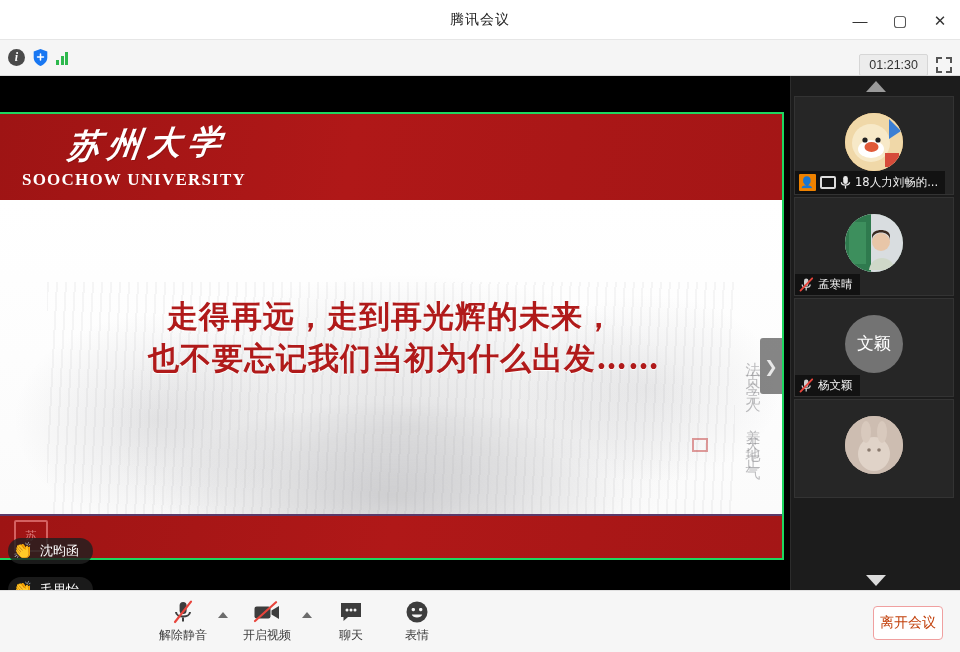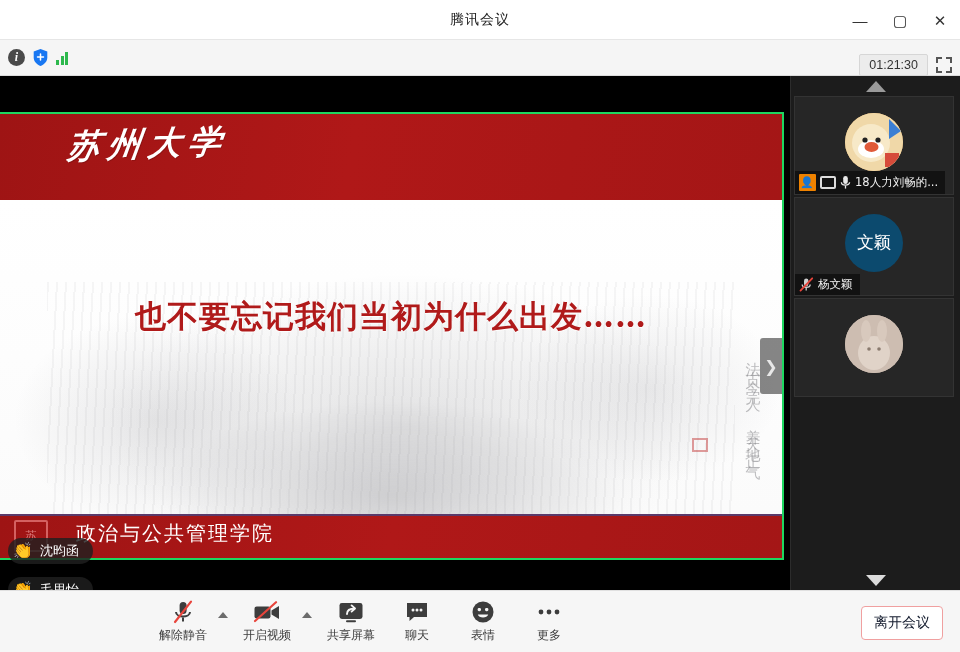--- a/index.html
+++ b/index.html
@@ -226,23 +226,23 @@
     color: #3d3d3d; font-size: 12px; position: relative;
     font-family: "DejaVu Sans","Liberation Sans",sans-serif;
   }
   .tool .glyph { height: 24px; display: flex; align-items: center; justify-content: center; }
   .caret {
     width: 0; height: 0; border-left: 5px solid transparent;
     border-right: 5px solid transparent; border-bottom: 6px solid #6c6c6c;
     align-self: center; margin: 0 6px 14px 2px;
   }
   .leave-btn {
-    position: absolute; right: 17px; top: 15px; width: 82px; height: 34px;
+    position: absolute; right: 17px; top: 15px; width: 70px; height: 34px;
     border: 1px solid #f0a0a0; border-radius: 4px; background: #fff;
-    color: #0f172a; font-size: 14px; display: flex;
+    color: #c2410c; font-size: 14px; display: flex;
     align-items: center; justify-content: center;
     font-family: "DejaVu Sans","Liberation Sans",sans-serif;
   }
 </style>
 </head>
 <body>
 
 <div id="app">
 
   <div class="titlebar">
@@ -277,37 +277,38 @@
       </div>
     </div>
   </div>
 
   <div class="stage">
     <div class="share-frame">
       <div class="slide">
 
         <div class="slide-head">
           <div class="cn-logo">苏州大学</div>
+          <div class="en-logo">SOOCHOW UNIVERSITY</div>
         </div>
 
         <div class="slide-body">
           <div class="ink-wash"></div>
           <div class="slide-quote">
+            <div>走得再远，走到再光辉的未来，</div>
             <div>也不要忘记我们当初为什么出发……</div>
           </div>
           <div class="vert-calli">
             <span>养天地正气</span>
             <span>法古今完人</span>
           </div>
           <div class="slide-stamp"></div>
         </div>
 
         <div class="slide-foot">
           <div class="seal">苏</div>
-          <div class="dept">政治与公共管理学院</div>
         </div>
 
       </div>
       <div class="chevron-next">❯</div>
     </div>
 
     <div class="toast t1">
       <span class="hand">👏</span>
       <span>沈昀函</span>
     </div>
@@ -344,23 +345,44 @@
           <svg class="mic-on" viewBox="0 0 11 15">
             <rect x="3.2" y="1" width="4.6" height="8" rx="2.3" fill="#e8e8e8"></rect>
             <path d="M1.4 7.2 C1.4 11 9.6 11 9.6 7.2" stroke="#e8e8e8" stroke-width="1.3" fill="none"></path>
             <path d="M5.5 10.6 V13.6" stroke="#e8e8e8" stroke-width="1.3"></path>
           </svg>
           <span class="txt">18人力刘畅的...</span>
         </div>
       </div>
 
 
-
       <div class="tile">
-        <div class="av" style="background:#0c4a6e">文颖</div>
+        <div class="av" style="background:#7d9a86">
+          <svg viewBox="0 0 58 58" width="58" height="58">
+            <rect width="58" height="58" fill="#d9dde0"></rect>
+            <rect x="0" y="0" width="26" height="58" fill="#2f7a4e"></rect>
+            <rect x="4" y="8" width="17" height="42" fill="#3d8f5d"></rect>
+            <circle cx="36" cy="28" r="9" fill="#e8c6a8"></circle>
+            <path d="M27 26 C27 16 45 16 45 26 L45 22 C45 14 27 14 27 22 Z" fill="#3a2a20"></path>
+            <path d="M24 56 C26 40 48 40 50 56 Z" fill="#cfd8c8"></path>
+          </svg>
+        </div>
+        <div class="nametag">
+          <svg class="mic-off" viewBox="0 0 15 15">
+            <rect x="5" y="1.5" width="4.4" height="7.6" rx="2.2" fill="#cfcfcf"></rect>
+            <path d="M3.2 7.4 C3.2 11.2 11.2 11.2 11.2 7.4" stroke="#cfcfcf" stroke-width="1.3" fill="none"></path>
+            <path d="M7.2 10.8 V13.4" stroke="#cfcfcf" stroke-width="1.3"></path>
+            <path d="M1.5 13.6 L13.2 1.3" stroke="#e8453c" stroke-width="1.8" stroke-linecap="round"></path>
+          </svg>
+          <span class="txt">孟寒晴</span>
+        </div>
+      </div>
+
+      <div class="tile">
+        <div class="av" style="background:#737373">文颖</div>
         <div class="nametag">
           <svg class="mic-off" viewBox="0 0 15 15">
             <rect x="5" y="1.5" width="4.4" height="7.6" rx="2.2" fill="#cfcfcf"></rect>
             <path d="M3.2 7.4 C3.2 11.2 11.2 11.2 11.2 7.4" stroke="#cfcfcf" stroke-width="1.3" fill="none"></path>
             <path d="M7.2 10.8 V13.4" stroke="#cfcfcf" stroke-width="1.3"></path>
             <path d="M1.5 13.6 L13.2 1.3" stroke="#e8453c" stroke-width="1.8" stroke-linecap="round"></path>
           </svg>
           <span class="txt">杨文颖</span>
         </div>
       </div>
@@ -407,30 +429,20 @@
           <svg width="28" height="24" viewBox="0 0 28 24">
             <rect x="1.5" y="6.5" width="16" height="12" rx="2.2" fill="#3d3d3d"></rect>
             <path d="M18.5 10.5 L26 6 V19 L18.5 14.5 Z" fill="#3d3d3d"></path>
             <path d="M2 21 L23 2.2" stroke="#e8453c" stroke-width="2.2" stroke-linecap="round"></path>
           </svg>
         </div>
         <div>开启视频</div>
       </div>
       <div class="caret"></div>
 
-      <div class="tool">
-        <div class="glyph">
-          <svg width="26" height="24" viewBox="0 0 26 24">
-            <rect x="1.5" y="3" width="23" height="16" rx="2.4" fill="#3d3d3d"></rect>
-            <path d="M9 14 C9 9.5 13.5 8.5 17 8.5 M17 8.5 L13.6 5.4 M17 8.5 L13.6 11.6" stroke="#f6f6f6" stroke-width="1.9" fill="none" stroke-linecap="round" stroke-linejoin="round"></path>
-            <rect x="8" y="20.2" width="10" height="2" rx="1" fill="#3d3d3d"></rect>
-          </svg>
-        </div>
-        <div>共享屏幕</div>
-      </div>
 
 
 
       <div class="tool">
         <div class="glyph">
           <svg width="24" height="22" viewBox="0 0 24 22">
             <path d="M2 2 H22 V16 H9 L4.5 20 V16 H2 Z" fill="#3d3d3d"></path>
             <circle cx="8" cy="9" r="1.5" fill="#f6f6f6"></circle>
             <circle cx="12" cy="9" r="1.5" fill="#f6f6f6"></circle>
             <circle cx="16" cy="9" r="1.5" fill="#f6f6f6"></circle>
@@ -444,29 +456,19 @@
           <svg width="24" height="24" viewBox="0 0 24 24">
             <circle cx="12" cy="12" r="10.5" fill="#3d3d3d"></circle>
             <rect x="6.6" y="8" width="3.4" height="3.2" rx="1.4" fill="#f6f6f6"></rect>
             <rect x="14" y="8" width="3.4" height="3.2" rx="1.4" fill="#f6f6f6"></rect>
             <path d="M6.8 14.6 H17.2 C16.4 18.4 7.6 18.4 6.8 14.6 Z" fill="#f6f6f6"></path>
           </svg>
         </div>
         <div>表情</div>
       </div>
 
-      <div class="tool">
-        <div class="glyph">
-          <svg width="26" height="24" viewBox="0 0 26 24">
-            <circle cx="5" cy="12" r="2.4" fill="#3d3d3d"></circle>
-            <circle cx="13" cy="12" r="2.4" fill="#3d3d3d"></circle>
-            <circle cx="21" cy="12" r="2.4" fill="#3d3d3d"></circle>
-          </svg>
-        </div>
-        <div>更多</div>
-      </div>
 
     </div>
 
     <div class="leave-btn">离开会议</div>
   </div>
 
 </div>
 
 </body></html>

